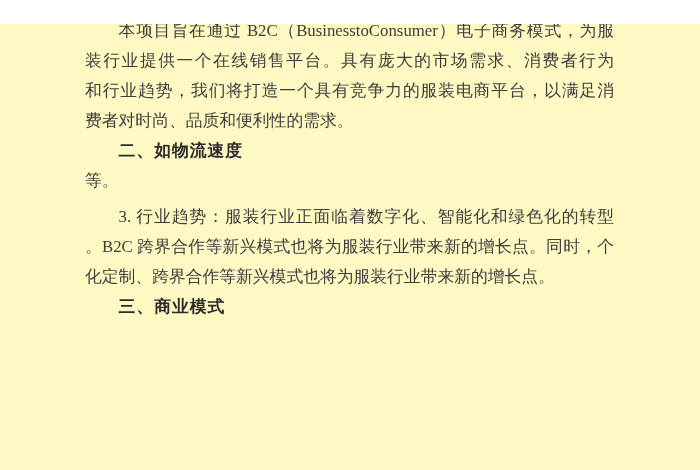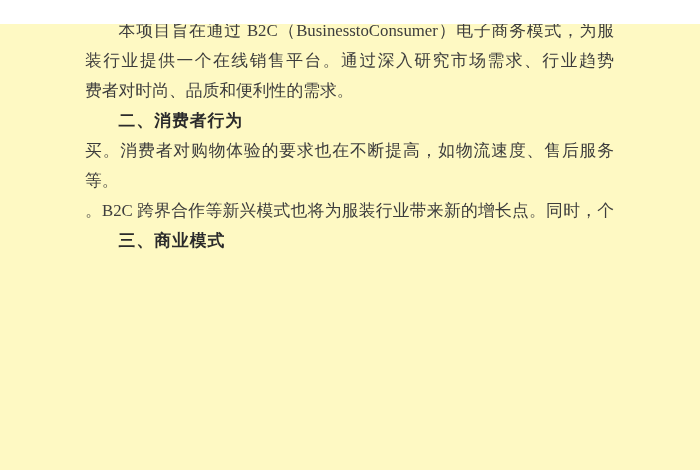--- a/index.html
+++ b/index.html
@@ -55,26 +55,28 @@
     text-indent: 2em;
     letter-spacing: 1px;
   }
 </style>
 </head>
 <body>
 
 <div class="page">
   <div class="doc">
     <div class="line j i">本项目旨在通过 B2C（BusinesstoConsumer）电子商务模式，为服</div>
-    <div class="line j">装行业提供一个在线销售平台。通过深入研究市场需求、行业趋势</div>
+    <div class="line j">装行业提供一个在线销售平台。具有庞大的市场需求、消费者行为</div>
+    <div class="line j">和行业趋势，我们将打造一个具有竞争力的服装电商平台，以满足消</div>
     <div class="line l">费者对时尚、品质和便利性的需求。</div>
 
-    <div class="line heading">二、消费者行为</div>
+    <div class="line heading">二、如物流速度</div>
 
 
-    <div class="line j">买。消费者对购物体验的要求也在不断提高，如物流速度、售后服务</div>
     <div class="line l">等。</div>
 
+    <div class="line j i gap">3. 行业趋势：服装行业正面临着数字化、智能化和绿色化的转型</div>
     <div class="line j">。B2C 跨界合作等新兴模式也将为服装行业带来新的增长点。同时，个性</div>
+    <div class="line l">化定制、跨界合作等新兴模式也将为服装行业带来新的增长点。</div>
 
     <div class="line heading">三、商业模式</div>
   </div>
 </div>
 
 </body></html>

